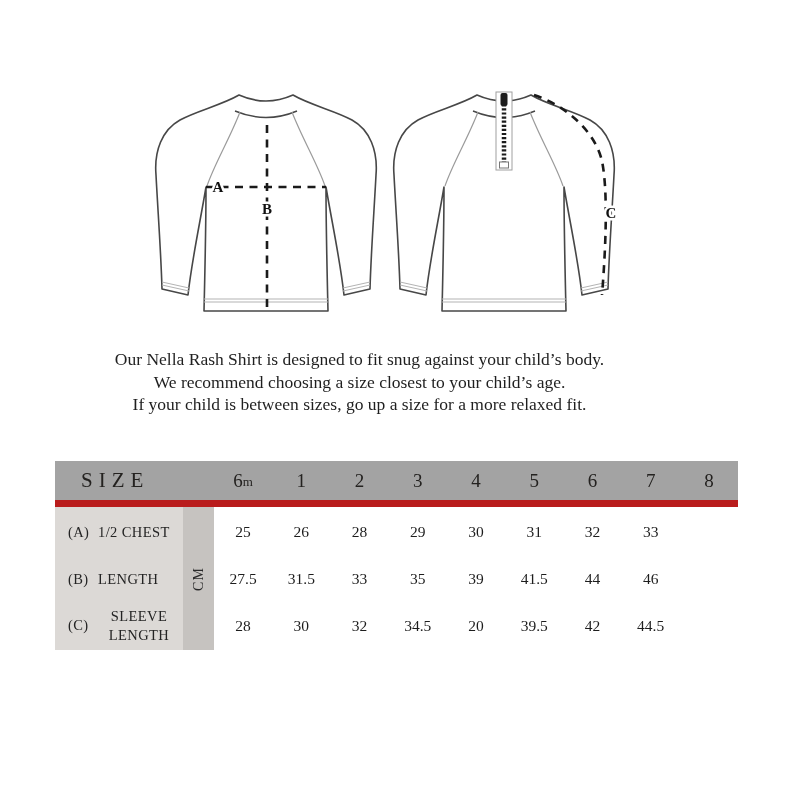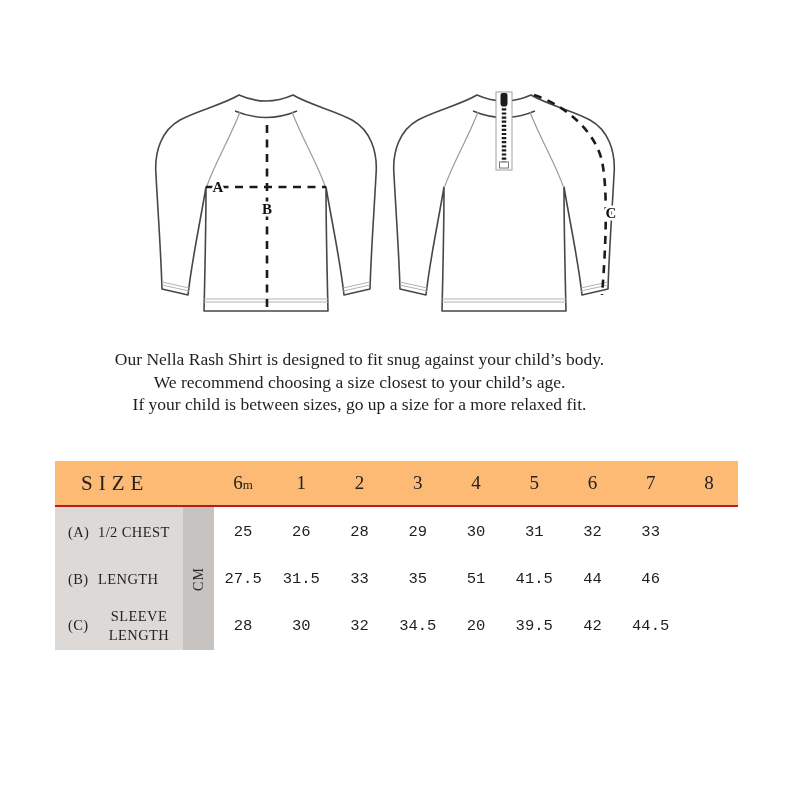--- a/index.html
+++ b/index.html
@@ -9,34 +9,34 @@
   .shirt{position:absolute;top:83px;width:240px;height:240px;}
   #shirt-front{left:152px;}
   #shirt-back{left:390px;}
   .measure-label{font-family:"Liberation Serif","DejaVu Serif",serif;font-weight:bold;font-size:15px;
                  fill:#111;paint-order:stroke;stroke:#ffffff;stroke-width:5px;}
   .fit-note{position:absolute;top:348px;left:0;width:719px;text-align:center;
             font-size:17.5px;line-height:22.5px;color:#1f1f1f;}
   .size-table{position:absolute;left:55px;top:461px;width:683px;
               display:grid;grid-template-columns:128px 31px repeat(9,1fr);
               grid-template-rows:46px 50px 44px 49px;}
-  .th-bar{background:#fdba74;border-bottom:2px solid #b91c1c;}
+  .th-bar{background:#a3a3a3;border-bottom:7px solid #b91c1c;}
   .th-size{grid-column:1/3;grid-row:1;display:flex;align-items:center;
            padding-left:26px;font-size:21px;letter-spacing:6px;color:#242220;}
   .th-num{display:flex;align-items:center;justify-content:center;font-size:19px;color:#242220;}
   .th-num .suf{font-size:13px;margin-top:3px;}
   .label-cell{grid-column:1;background:#dcd9d6;display:flex;align-items:center;
               padding-left:13px;font-size:14.5px;letter-spacing:.4px;color:#242424;}
   .label-cell .key{width:30px;flex:none;}
   .label-cell .lname{display:inline-block;max-width:82px;line-height:1.3;text-align:center;}
   .unit-cell{grid-column:2;grid-row:2/5;background:#c6c3c0;display:flex;
              align-items:center;justify-content:center;}
   .unit-cell span{transform:rotate(-90deg);font-size:14px;letter-spacing:1px;color:#2a2a2a;}
   .val-cell{display:flex;align-items:center;justify-content:center;background:#fff;
-            font-size:15.5px;color:#1d1d1d;font-family:Liberation Mono, monospace;}
+            font-size:15.5px;color:#1d1d1d;}
 </style>
 </head>
 <body>
 
 <div class="canvas">
 
   <svg id="shirt-front" class="shirt" viewBox="0 0 240 240">
     <path d="M 87,12 Q 114,24 141,12
          C 158,22 184,28 200,37
          C 218,47 226,68 224,92
@@ -158,21 +158,21 @@
     <div class="val-cell" style="grid-row:2">33</div>
 
     <div class="label-cell" style="grid-row:3">
       <span class="key">(B)</span>
       <span class="lname">LENGTH</span>
     </div>
     <div class="val-cell" style="grid-row:3">27.5</div>
     <div class="val-cell" style="grid-row:3">31.5</div>
     <div class="val-cell" style="grid-row:3">33</div>
     <div class="val-cell" style="grid-row:3">35</div>
-    <div class="val-cell" style="grid-row:3">51</div>
+    <div class="val-cell" style="grid-row:3">39</div>
     <div class="val-cell" style="grid-row:3">41.5</div>
     <div class="val-cell" style="grid-row:3">44</div>
     <div class="val-cell" style="grid-row:3">46</div>
 
     <div class="label-cell" style="grid-row:4">
       <span class="key">(C)</span>
       <span class="lname">SLEEVE LENGTH</span>
     </div>
     <div class="val-cell" style="grid-row:4">28</div>
     <div class="val-cell" style="grid-row:4">30</div>

